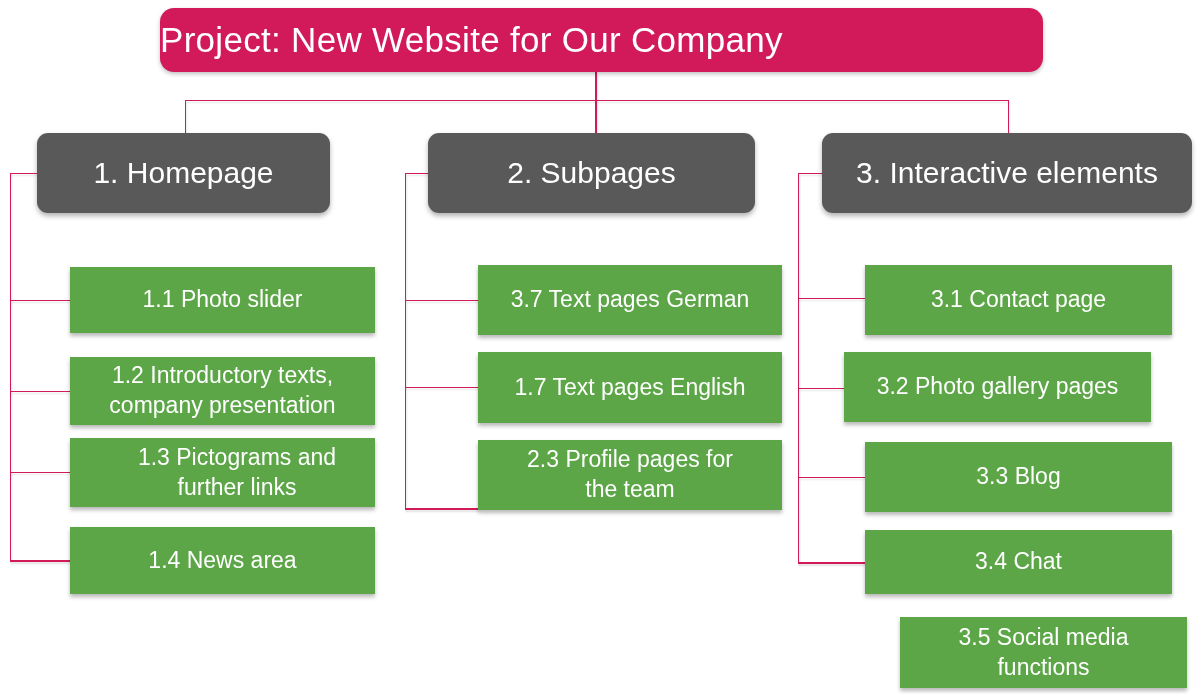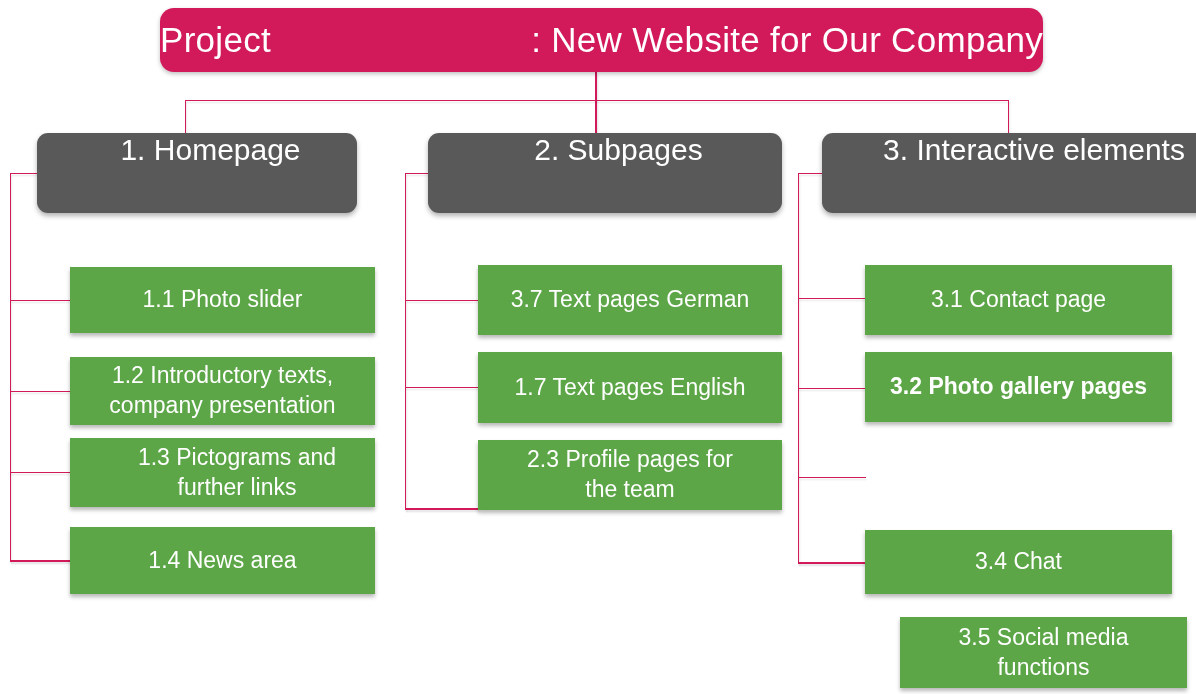--- a/index.html
+++ b/index.html
@@ -11,47 +11,46 @@
     font-family: "Liberation Sans", sans-serif;
     overflow: hidden;
   }
   .banner {
     position: absolute;
     left: 160px; top: 8px;
     width: 883px; height: 64px;
     background: #D21A5B;
     border-radius: 14px;
     color: #ffffff;
-    display: flex; align-items: center; justify-content: space-between;
+    display: flex; align-items: center; justify-content: flex-start;
     font-size: 35px;
     letter-spacing: 0.3px;
     box-shadow: 0 2px 4px rgba(0,0,0,0.25);
     z-index: 3;
     white-space: nowrap;
   }
   .line {
     position: absolute;
     background: #D21A5B;
     z-index: 1;
     box-shadow: 1px 2px 2px rgba(0,0,0,0.12);
   }
   .lh { height: 1.6px; }
   .lv { width: 1.6px; }
   .header {
     position: absolute;
     height: 80px;
     background: #595959;
     border-radius: 11px;
     color: #ffffff;
-    display: flex; justify-content: center;
+    display: flex; align-items: center; justify-content: center;
     font-size: 30px;
     box-shadow: 0 3px 5px rgba(0,0,0,0.3);
     z-index: 2;
     white-space: nowrap;
-    padding-left: 27px;
   }
   .node {
     position: absolute;
     background: #5CA647;
     border-radius: 0;
     color: #ffffff;
     display: flex; align-items: center; justify-content: center;
     font-size: 23px;
     line-height: 1.3;
     text-align: center;
@@ -129,22 +128,25 @@
       <span>1.7 Text pages English</span>
     </div>
   <div class="node" style="left:478px; top:440px; width:304px; height:70px;">
       <span>2.3 Profile pages for
 the team</span>
     </div>
 
   <div class="node" style="left:865px; top:265px; width:307px; height:70px;">
       <span>3.1 Contact page</span>
     </div>
-  <div class="node" style="left:865px; top:352px; width:307px; height:70px;font-weight:bold;">
+  <div class="node" style="left:844px; top:352px; width:307px; height:70px;">
       <span>3.2 Photo gallery pages</span>
+    </div>
+  <div class="node" style="left:865px; top:442px; width:307px; height:70px;">
+      <span>3.3 Blog</span>
     </div>
   <div class="node" style="left:865px; top:530px; width:307px; height:64px;">
       <span>3.4 Chat</span>
     </div>
   <div class="node" style="left:900px; top:617px; width:287px; height:71px;">
       <span>3.5 Social media
 functions</span>
     </div>
 
 </div>

